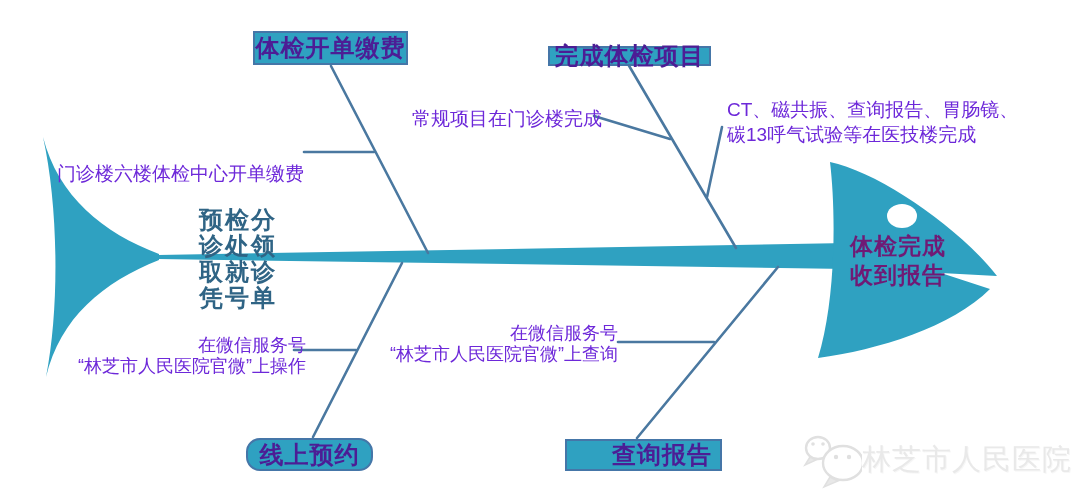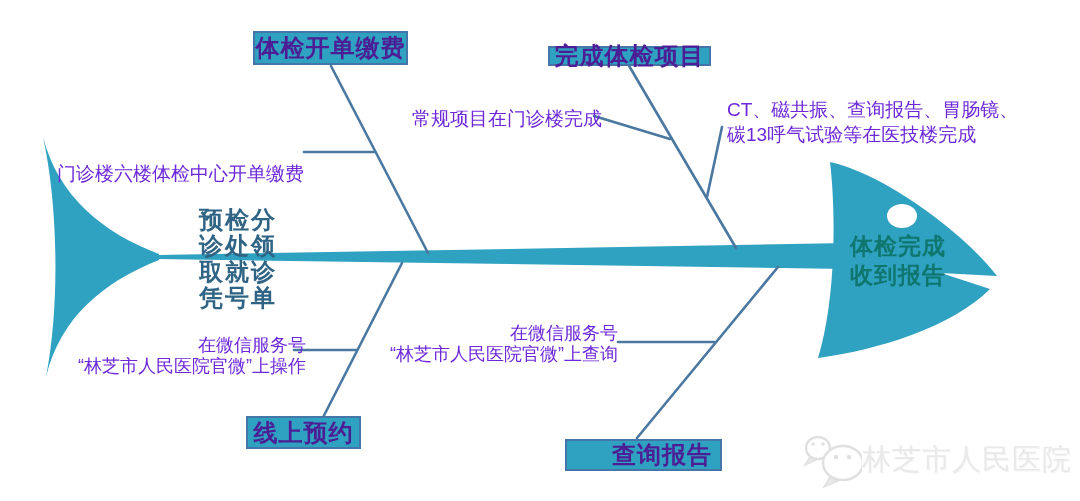--- a/index.html
+++ b/index.html
@@ -33,36 +33,36 @@
   .note.small{font-size:18px;line-height:21px;}
   .right-align{text-align:right;}
   #tail-caption{
     position:absolute;left:167px;top:207px;
     color:#2f6485;font-weight:bold;
     font-size:24px;line-height:26px;
     letter-spacing:2px;white-space:nowrap;margin-left:32px;
   }
   #head-caption{
     position:absolute;left:850px;top:232px;
-    color:#0f766e;font-weight:bold;
+    color:#701a75;font-weight:bold;
     font-size:23px;line-height:29px;
     white-space:nowrap;letter-spacing:1px;
   }
   #watermark{
     position:absolute;left:800px;top:432px;width:280px;height:62px;
   }
   #watermark-label{
     position:absolute;left:62px;top:8px;
     color:#e9e9e9;font-size:29px;letter-spacing:1px;
     text-shadow:1px 1px 0 #f7f7f7;
     white-space:nowrap;
   }
   #box-top-left{left:253px;top:31px;width:155px;height:34px;}
   #box-top-right{left:548px;top:46px;width:163px;height:20px;}
-  #box-bottom-left{left:246px;top:416px;width:115px;height:33px;}
+  #box-bottom-left{left:246px;top:438px;width:127px;height:33px;border-radius:14px;}
   #box-bottom-right{left:557px;top:439px;width:157px;height:32px;justify-content:flex-end;padding-right:8px;margin-left:8px;}
   #note-billing{right:776px;top:141px;margin-top:20px;}
   #note-routine{left:412px;top:106px;}
   #note-special{left:727px;top:97px;}
   #note-booking{right:774px;top:335px;}
   #note-report{right:462px;top:323px;}
 </style>
 </head>
 <body>
 

